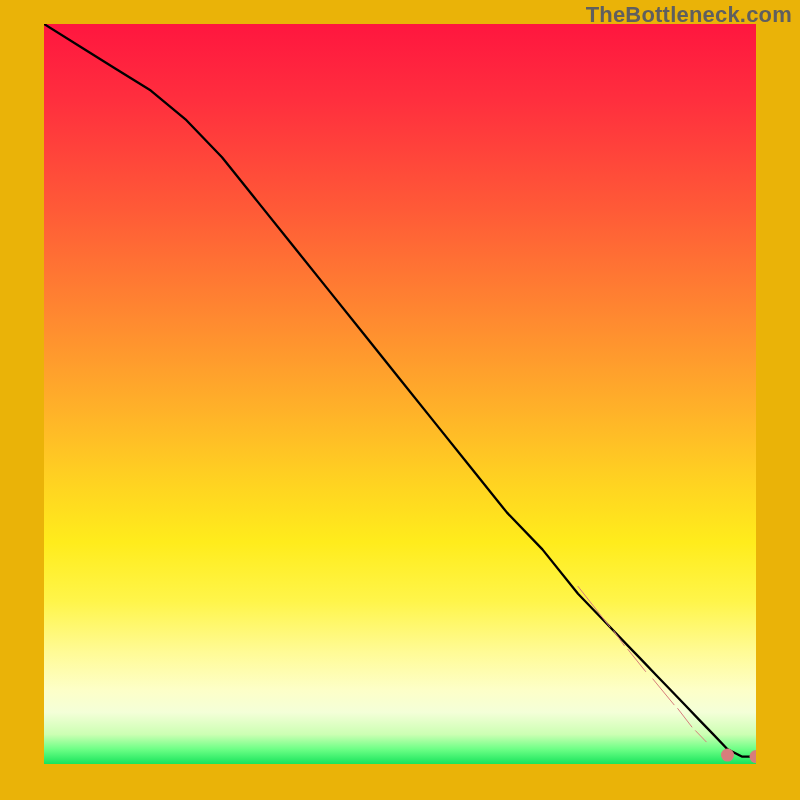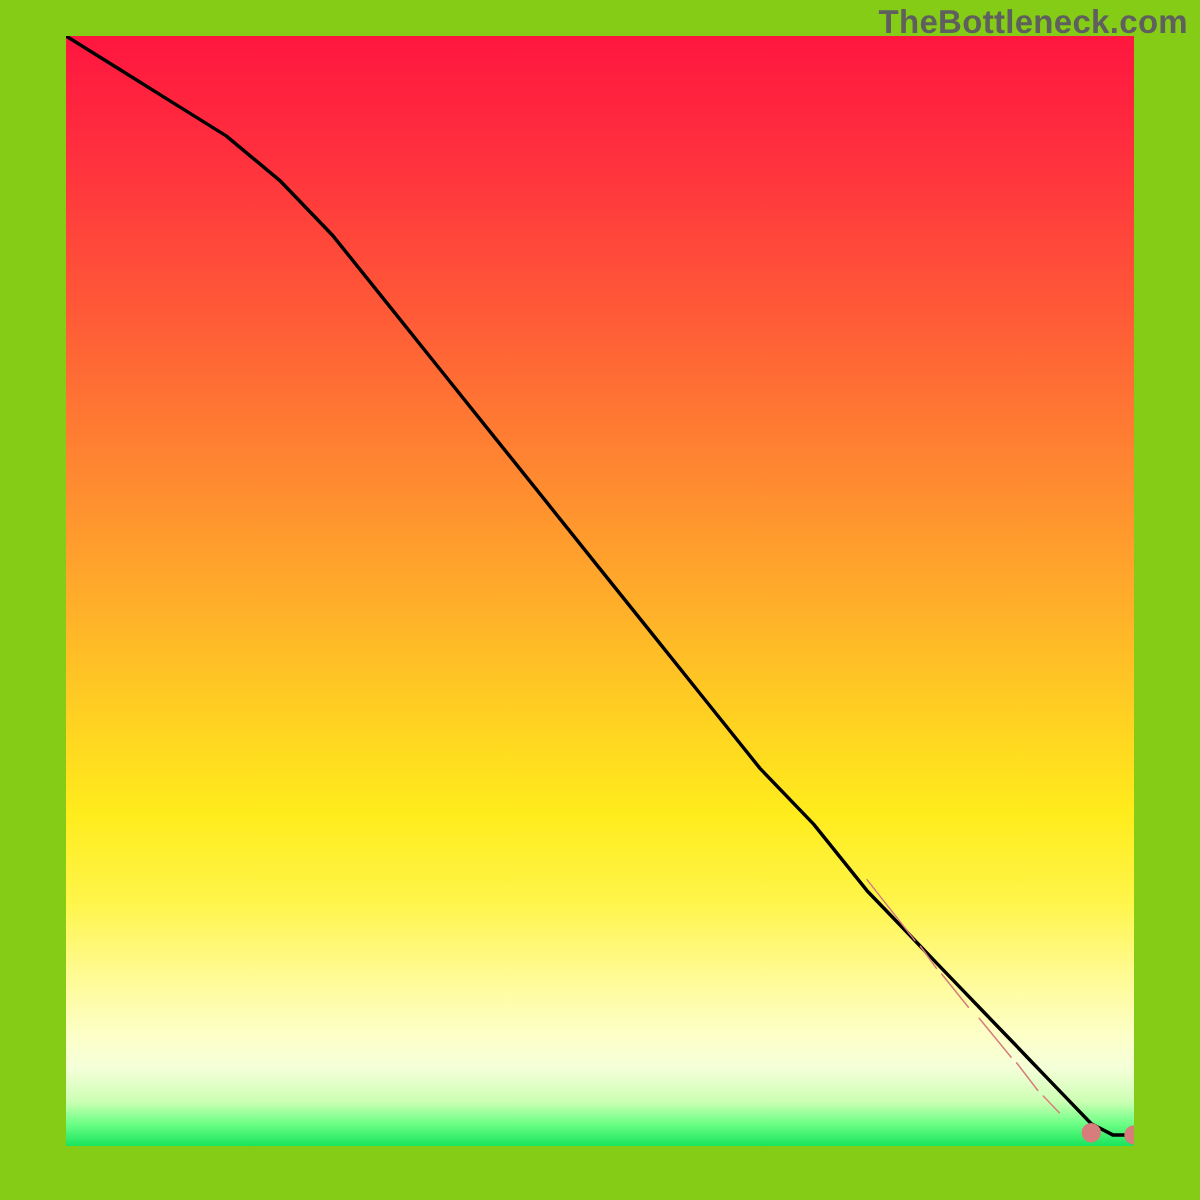--- a/index.html
+++ b/index.html
@@ -8,21 +8,21 @@
     width: 800px;
     height: 800px;
     background: #000;
     overflow: hidden;
     font-family: Arial, Helvetica, sans-serif;
   }
   .frame {
     position: relative;
     width: 800px;
     height: 800px;
-    background: #84cc16;
+    background: #eab308;
   }
   .plot-area {
     position: absolute;
     left: 44px;
     top: 24px;
     width: 712px;
     height: 740px;
     
     background: linear-gradient(
       to bottom,

